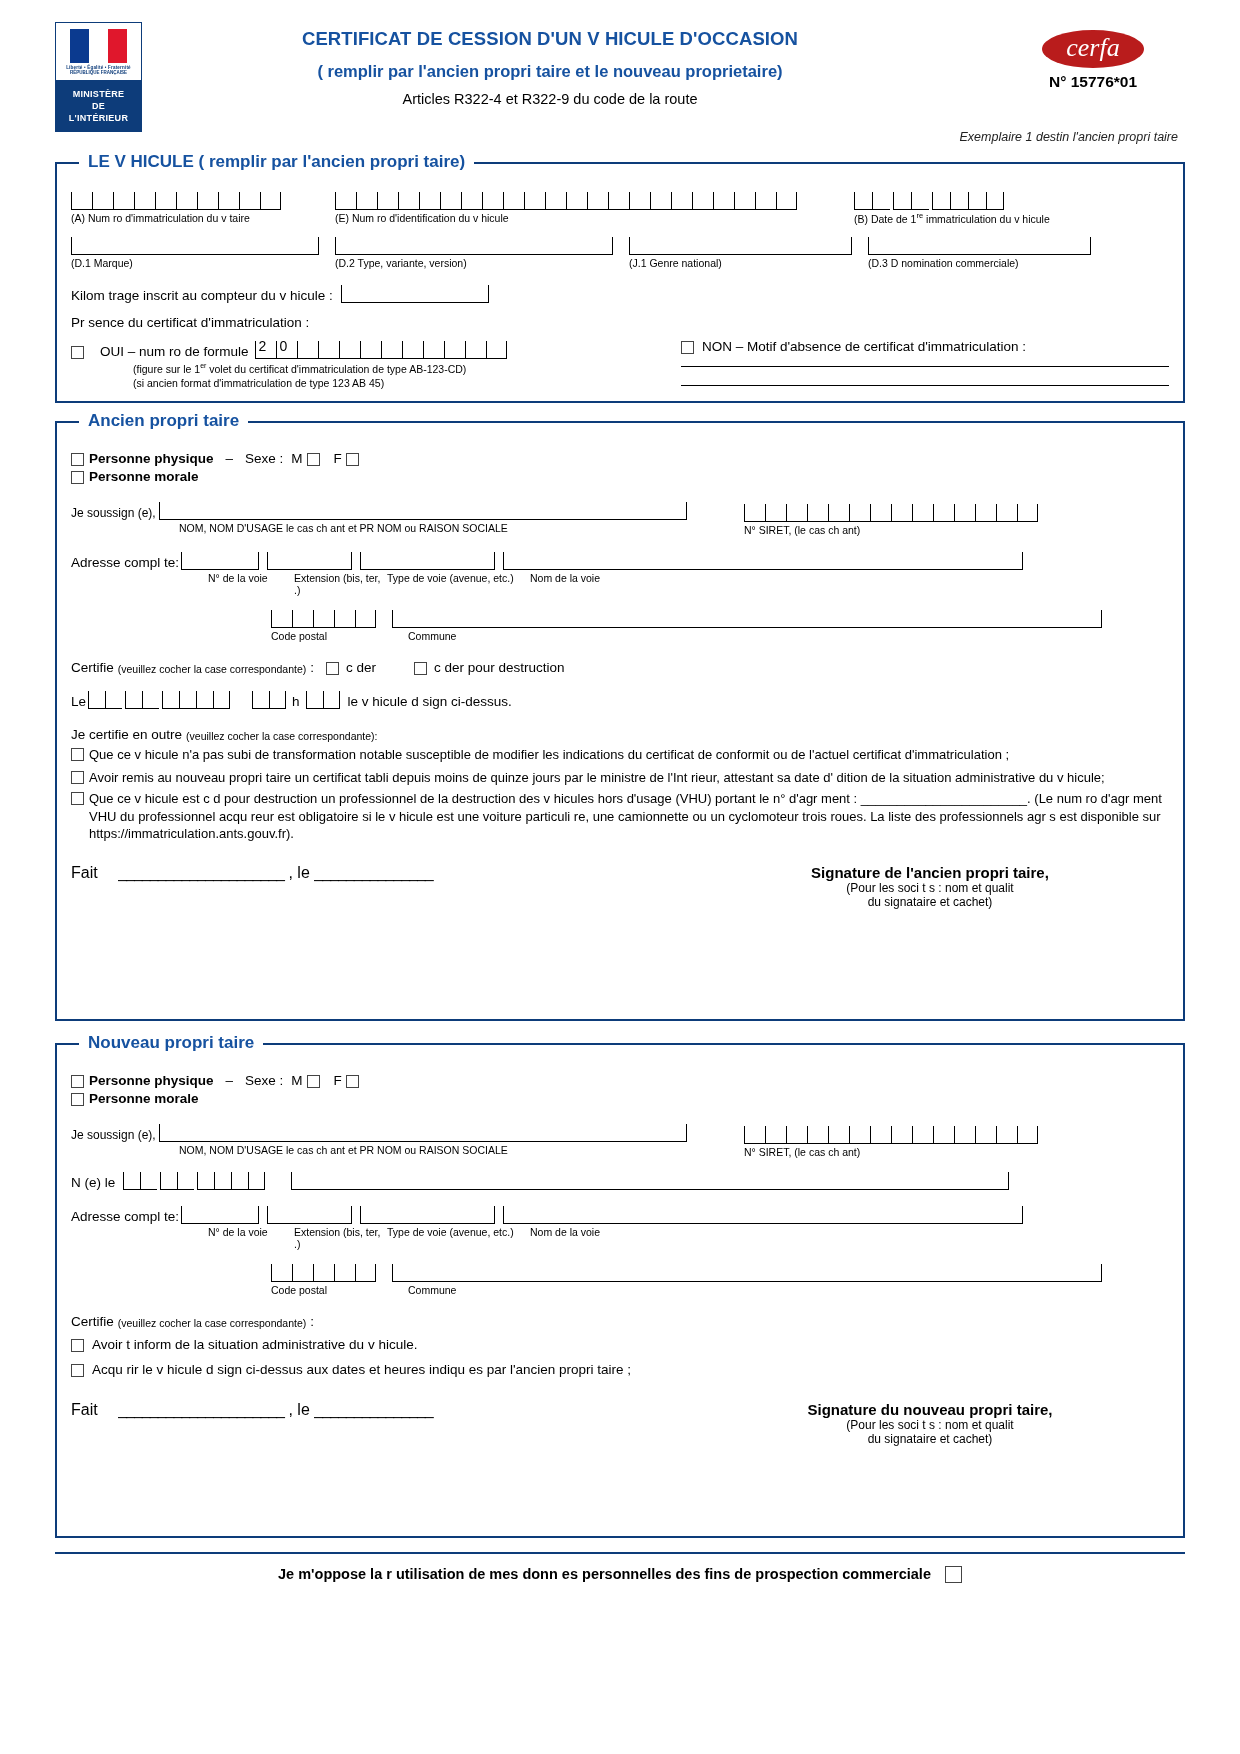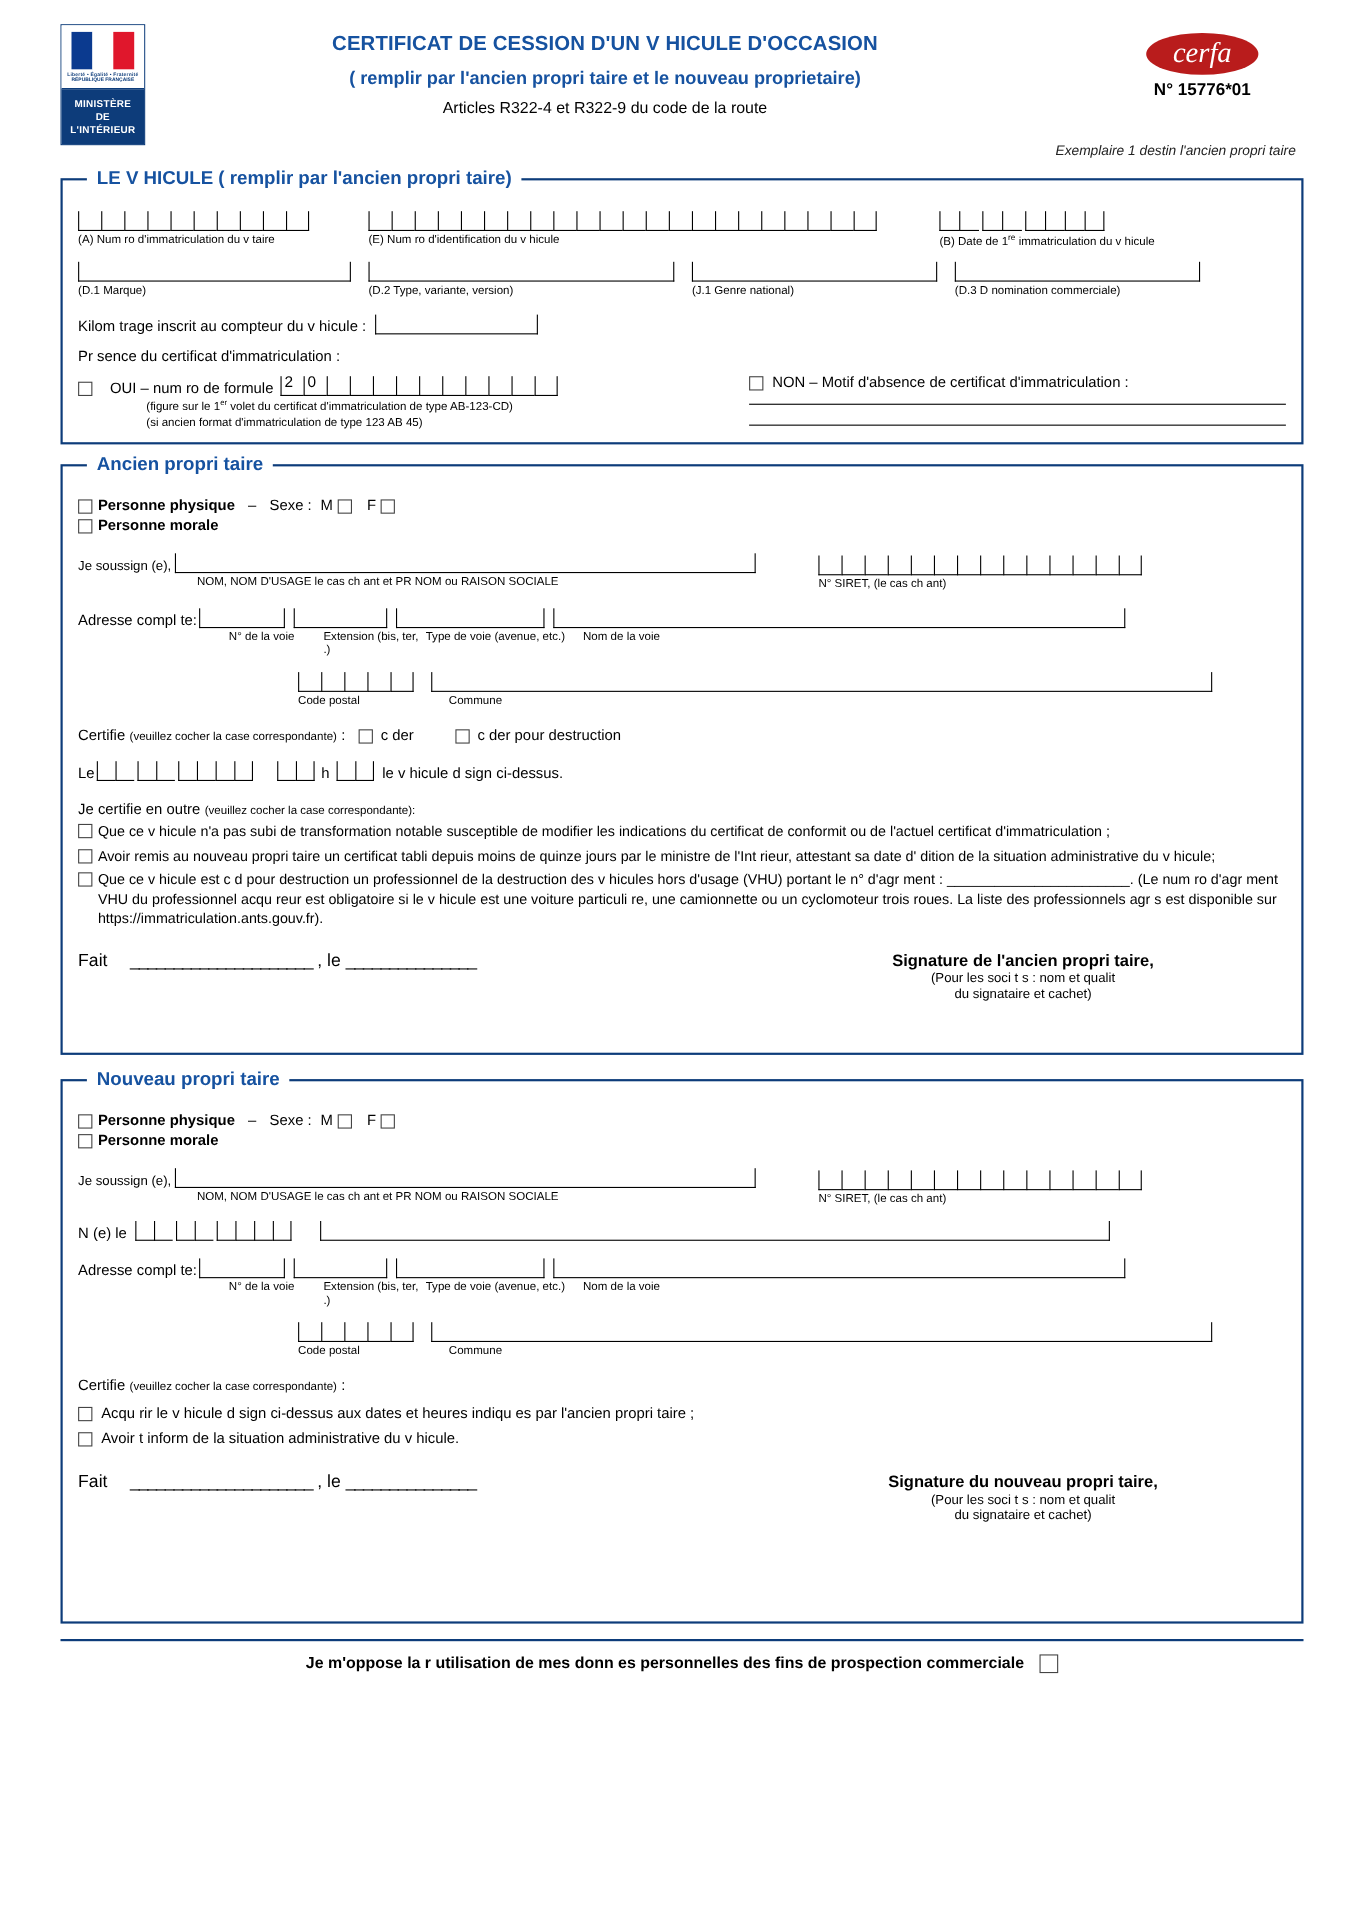--- a/index.html
+++ b/index.html
@@ -11,21 +11,21 @@
     color: #000;
     position: relative;
     overflow: hidden;
   }
   .page { position:relative; width:1240px; height:1754px; padding: 0; }
 
   
   .header { position:relative; height:150px; }
   .logo-block {
     position:absolute; left:55px; top:22px;
-    width:77px; height:110px;
+    width:87px; height:110px;
     border:1px solid #0d3c7a;
     display:flex; flex-direction:column;
   }
   .logo-flag {
     height:58px; background:#fff; position:relative;
     display:flex; align-items:center; justify-content:center;
     border-bottom:1px solid #0d3c7a;
     flex-direction:column;
   }
   .flag-img { width:58px; height:34px; display:flex; }
@@ -281,21 +281,21 @@
         <div class="row">
           <span class="cb"></span>
           <span class="t" style="margin-left:8px;">NON – Motif d'absence de certificat d'immatriculation :</span>
         </div>
         <div class="dotline" style="margin-top:12px;"></div>
         <div class="dotline" style="margin-top:18px;"></div>
       </div>
     </div>
   </div>
 
-  <div class="fs sec-old" style="padding-bottom:47px;">
+  <div class="fs sec-old" style="padding-bottom:110px;">
     <div class="fs-legend">Ancien propri  taire</div>
 
     <div class="row" style="margin-top:12px;">
       <span class="cb"></span>
       <span class="t-b" style="margin-left:5px;">Personne physique</span>
       <span class="t" style="margin-left:12px;">–</span>
       <span class="t" style="margin-left:12px;">Sexe :</span>
       <span class="t" style="margin-left:8px;">M</span>
       <span class="cb" style="margin-left:4px;"></span>
       <span class="t" style="margin-left:14px;">F</span>
@@ -525,27 +525,27 @@
         <span class="t-s">Commune</span>
       </div>
     </div>
 
     <div class="row" style="margin-top:18px;">
       <span class="t">Certifie</span>
       <span class="t-s" style="margin-left:4px;">(veuillez cocher la case correspondante)</span>
       <span class="t" style="margin-left:4px;">:</span>
     </div>
 
+    <div style="display:flex; margin-top:8px;">
+      <span class="cb" style="flex:0 0 13px; margin-top:2px;"></span>
+      <span class="t" style="margin-left:8px;">Avoir   t  inform  de la situation administrative du v  hicule.</span>
+    </div>
     <div style="display:flex; margin-top:10px;">
       <span class="cb" style="flex:0 0 13px; margin-top:2px;"></span>
       <span class="t" style="margin-left:8px;">Acqu  rir le v  hicule d  sign  ci-dessus aux dates et heures indiqu  es par l'ancien propri  taire ;</span>
-    </div>
-    <div style="display:flex; margin-top:8px;">
-      <span class="cb" style="flex:0 0 13px; margin-top:2px;"></span>
-      <span class="t" style="margin-left:8px;">Avoir   t  inform  de la situation administrative du v  hicule.</span>
     </div>
 
     <div style="display:flex; margin-top:24px; align-items:flex-start;">
       <div class="fait-line" style="width:620px;">
         <span>Fait</span>
         <span class="fait-rule" style="margin-left:16px;">_____________________</span>
         <span>, le</span>
         <span class="fait-rule">_______________</span>
       </div>
       <div style="flex:1; text-align:center;">

